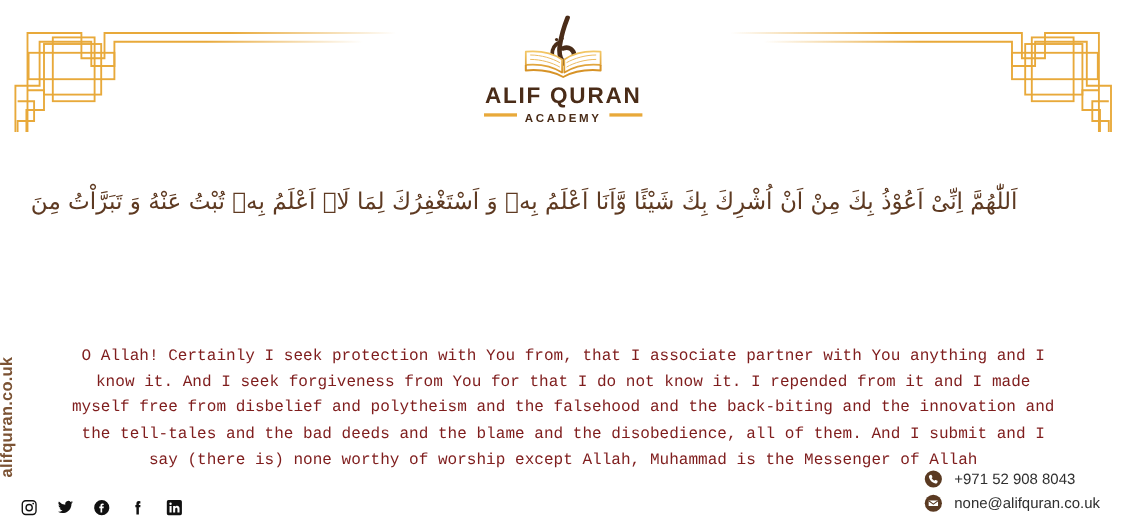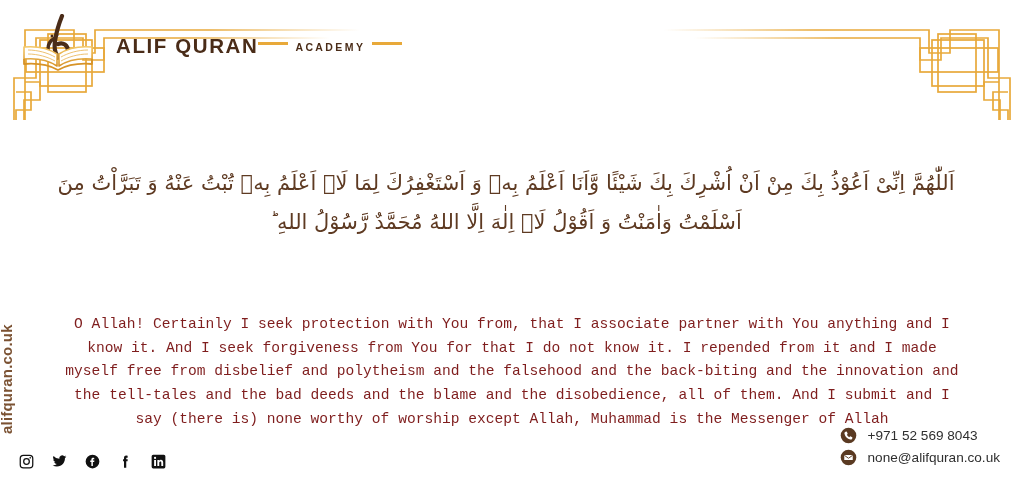--- a/index.html
+++ b/index.html
@@ -35,20 +35,21 @@
   .corner-ornament.right { right: 0; transform: scaleX(-1); }
   .corner-ornament svg { display: block; width: 100%; height: 100%; }
 
   
   .logo-block {
     position: absolute;
     top: 14px;
     left: 0;
     right: 0;
     display: flex;
+    flex-direction: column;
     align-items: center;
   }
   .logo-mark {
     width: 116px;
     height: 62px;
   }
   .logo-mark svg { display: block; width: 100%; height: 100%; }
   .logo-wordmark {
     margin-top: 2px;
     font-size: 20.5px;
@@ -89,21 +90,21 @@
     letter-spacing: 0.2px;
     font-family: "Liberation Sans", sans-serif;
   }
 
   
   .arabic-block {
     position: absolute;
     top: 166px;
     left: 28px;
     right: 40px;
-    text-align: center;
+    text-align: left;
     direction: rtl;
   }
   .arabic-line {
     font-family: "DejaVu Sans", sans-serif;
     font-size: 21px;
     line-height: 1.62;
     color: #5e3a22;
     white-space: nowrap;
     margin: 0 0 5px 0;
   }
@@ -279,21 +280,20 @@
     <div class="logo-sub-row">
       <span class="logo-rule"></span>
       <span class="logo-subtext">ACADEMY</span>
       <span class="logo-rule"></span>
     </div>
   </div>
 
 
   <div class="arabic-block">
     <p class="arabic-line">اَللّٰهُمَّ اِنِّىْ اَعُوْذُ بِكَ مِنْ اَنْ اُشْرِكَ بِكَ شَيْئًا وَّاَنَا اَعْلَمُ بِهٖ وَ اَسْتَغْفِرُكَ لِمَا لَاۤ اَعْلَمُ بِهٖ تُبْتُ عَنْهُ وَ تَبَرَّاْتُ مِنَ</p>
-    <p class="arabic-line">اَسْلَمْتُ وَاٰمَنْتُ وَ اَقُوْلُ لَاۤ اِلٰهَ اِلَّا اللهُ مُحَمَّدٌ رَّسُوْلُ اللهِ ؕ</p>
   </div>
 
   <div class="translation">O Allah! Certainly I seek protection with You from, that I associate partner with You anything and I know it. And I seek forgiveness from You for that I do not know it. I repended from it and I made myself free from disbelief and polytheism and the falsehood and the back-biting and the innovation and the tell-tales and the bad deeds and the blame and the disobedience, all of them. And I submit and I say (there is) none worthy of worship except Allah, Muhammad is the Messenger of Allah</div>
 
   <div class="vertical-site">alifquran.co.uk</div>
 
   <div class="social-row">
     <span class="social-icon">
       <svg viewBox="0 0 24 24" xmlns="http://www.w3.org/2000/svg">
         <path d="M17 1H7a6 6 0 0 0-6 6v10a6 6 0 0 0 6 6h10a6 6 0 0 0 6-6V7a6 6 0 0 0-6-6zm4 16a4 4 0 0 1-4 4H7a4 4 0 0 1-4-4V7a4 4 0 0 1 4-4h10a4 4 0 0 1 4 4v10z"></path>
@@ -324,21 +324,21 @@
   </div>
 
   <div class="contact-block">
     <div class="contact-row">
       <span class="contact-icon">
         <svg viewBox="0 0 24 24" xmlns="http://www.w3.org/2000/svg">
           <circle cx="12" cy="12" r="11"></circle>
           <path d="M9 6.5c.5 0 .8.3 1 .8l.7 1.7c.2.5.1.9-.3 1.2l-.7.6a7.6 7.6 0 0 0 3.5 3.5l.6-.7c.3-.4.7-.5 1.2-.3l1.7.7c.5.2.8.5.8 1 0 1.7-1.4 3-3 2.7A11.4 11.4 0 0 1 6.3 9.5C6 7.9 7.3 6.5 9 6.5z" fill="#ffffff"></path>
         </svg>
       </span>
-      <span class="contact-text">+971 52 569 8043</span>
+      <span class="contact-text">+971 52 908 8043</span>
     </div>
     <div class="contact-row">
       <span class="contact-icon">
         <svg viewBox="0 0 24 24" xmlns="http://www.w3.org/2000/svg">
           <circle cx="12" cy="12" r="11"></circle>
           <path d="M6 8.5h12v7H6z" fill="#ffffff"></path>
           <path d="M6 8.8l6 4.3 6-4.3" fill="none" stroke="#5a3a22" stroke-width="1.3"></path>
         </svg>
       </span>
       <span class="contact-text">none@alifquran.co.uk</span>

